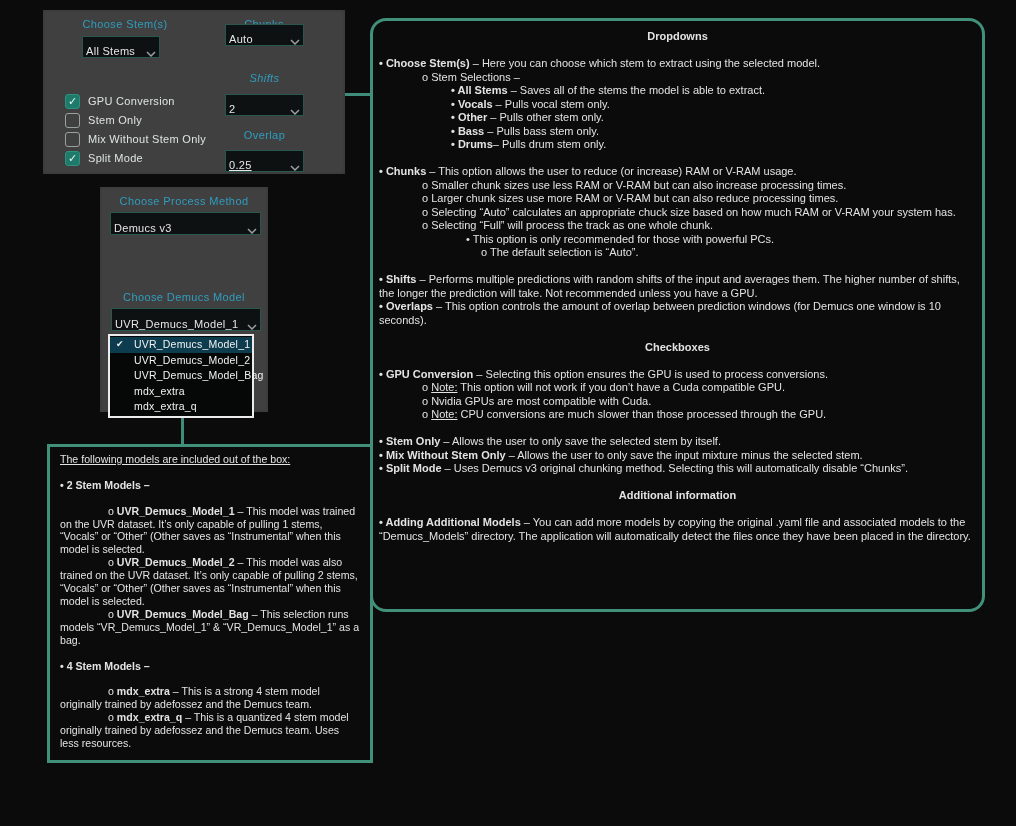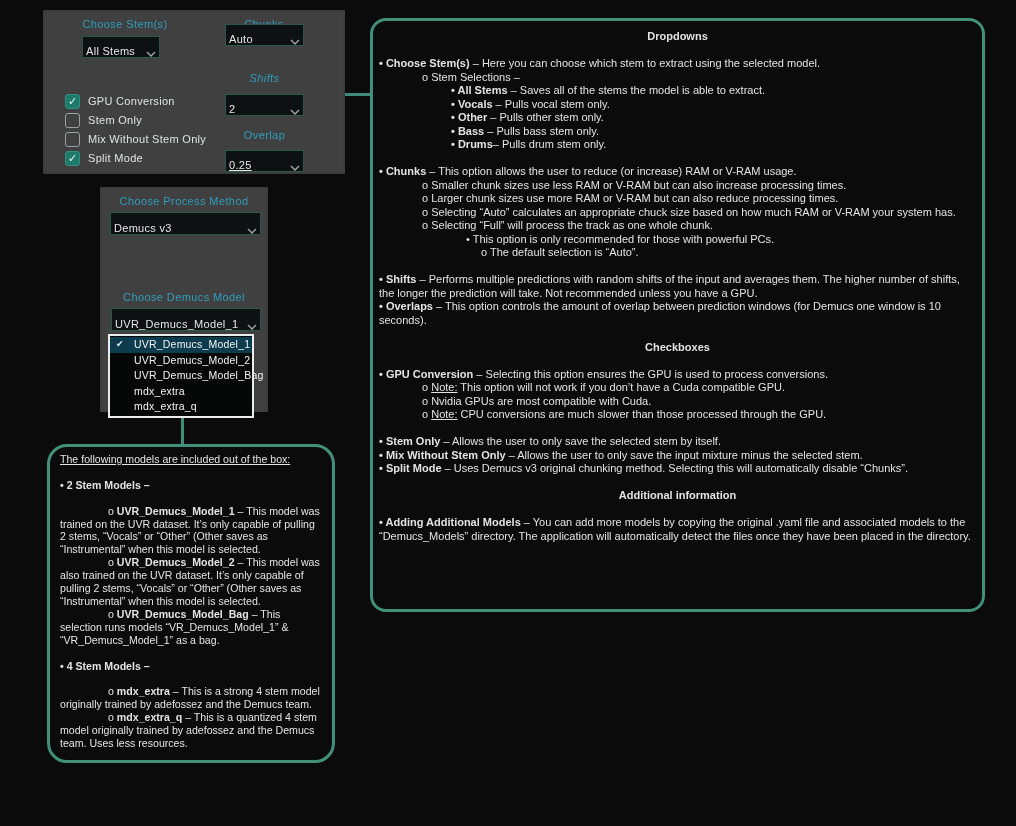--- a/index.html
+++ b/index.html
@@ -53,21 +53,21 @@
 
   
   .hline{position:absolute;left:345px;top:93px;width:25px;height:3px;background:#3e8d7b;}
   .vline{position:absolute;left:181px;top:411px;width:3px;height:34px;background:#3e8d7b;}
 
   
   .notebox{
     position:absolute;border:3px solid #419079;background:#0b0b0c;box-sizing:border-box;
   }
   .notebox-left{
-    left:47px;top:444px;width:288px;height:319px;border-radius:20px;
+    left:47px;top:444px;width:326px;height:319px;border-radius:0;
     padding:6px 10px;font-size:10.6px;line-height:12.9px;
   }
   .notebox-right{
     left:370px;top:18px;width:615px;height:594px;border-radius:16px;
     padding:9px 6px;font-size:11px;line-height:13.5px;
   }
   .ln{min-height:1em;}
   .ln .b{font-weight:bold;}
   .ln .u{text-decoration:underline;}
   .ctr{text-align:center;}
@@ -175,21 +175,21 @@
       </div>
   </div>
 
   <div class="vline"></div>
 
   <div class="notebox notebox-left" id="left-note-box">
       <div class="ln ind0"><span class="u">The following models are included out of the box:</span></div>
       <div class="ln ind0">&nbsp;</div>
       <div class="ln ind0"><span class="b">• 2 Stem Models –</span></div>
       <div class="ln ind0">&nbsp;</div>
-      <div class="ln ind5"><span>o </span><span class="b">UVR_Demucs_Model_1</span><span> – This model was trained on the UVR dataset. It’s only capable of pulling 2 stems, “Vocals” or “Other” (Other saves as “Instrumental” when this model is selected.</span></div>
+      <div class="ln ind5"><span>o </span><span class="b">UVR_Demucs_Model_1</span><span> – This model was trained on the UVR dataset. It’s only capable of pulling 1 stems, “Vocals” or “Other” (Other saves as “Instrumental” when this model is selected.</span></div>
       <div class="ln ind5"><span>o </span><span class="b">UVR_Demucs_Model_2</span><span> – This model was also trained on the UVR dataset. It’s only capable of pulling 2 stems, “Vocals” or “Other” (Other saves as “Instrumental” when this model is selected.</span></div>
       <div class="ln ind5"><span>o </span><span class="b">UVR_Demucs_Model_Bag</span><span> – This selection runs models “VR_Demucs_Model_1” &amp; “VR_Demucs_Model_1” as a bag.</span></div>
       <div class="ln ind0">&nbsp;</div>
       <div class="ln ind0"><span class="b">• 4 Stem Models –</span></div>
       <div class="ln ind0">&nbsp;</div>
       <div class="ln ind5"><span>o </span><span class="b">mdx_extra</span><span> – This is a strong 4 stem model originally trained by adefossez and the Demucs team.</span></div>
       <div class="ln ind5"><span>o </span><span class="b">mdx_extra_q</span><span> – This is a quantized 4 stem model originally trained by adefossez and the Demucs team. Uses less resources.</span></div>
     </div>
 
   <div class="notebox notebox-right" id="right-note-box">

